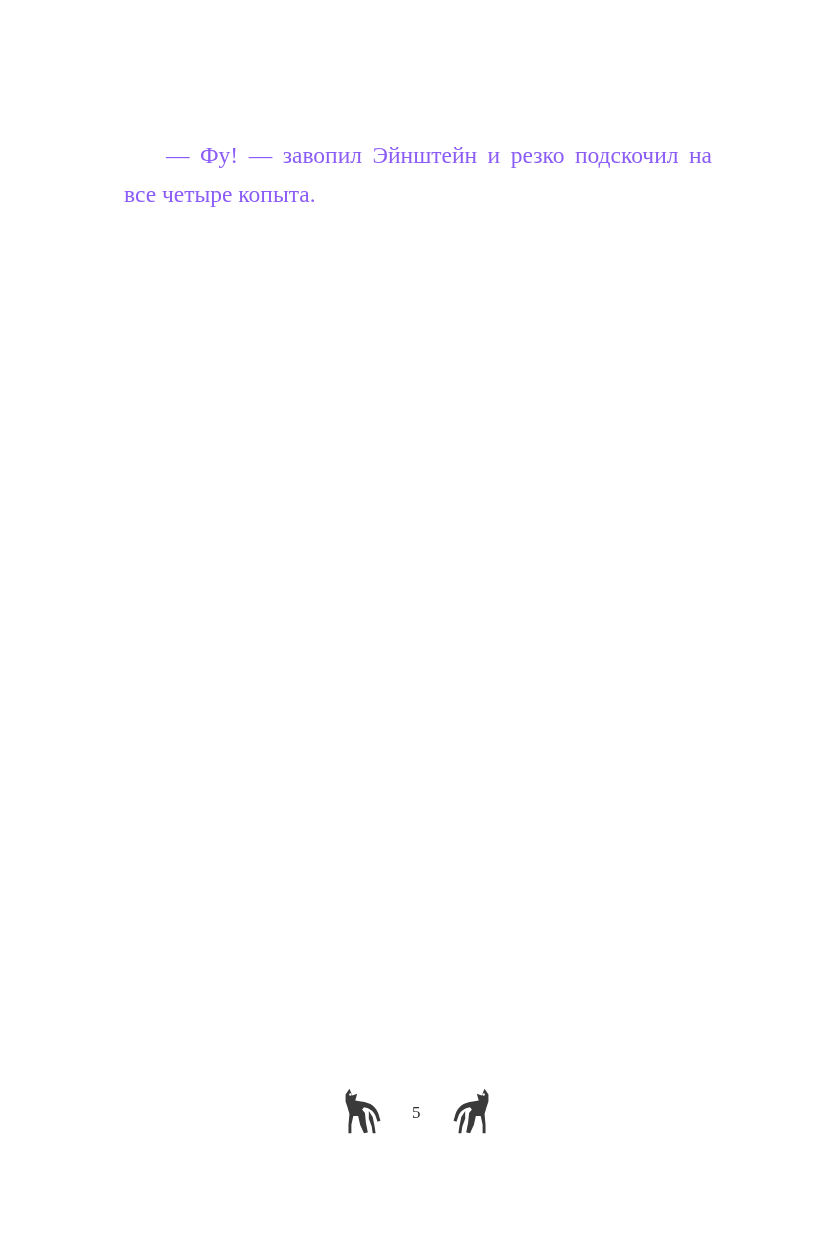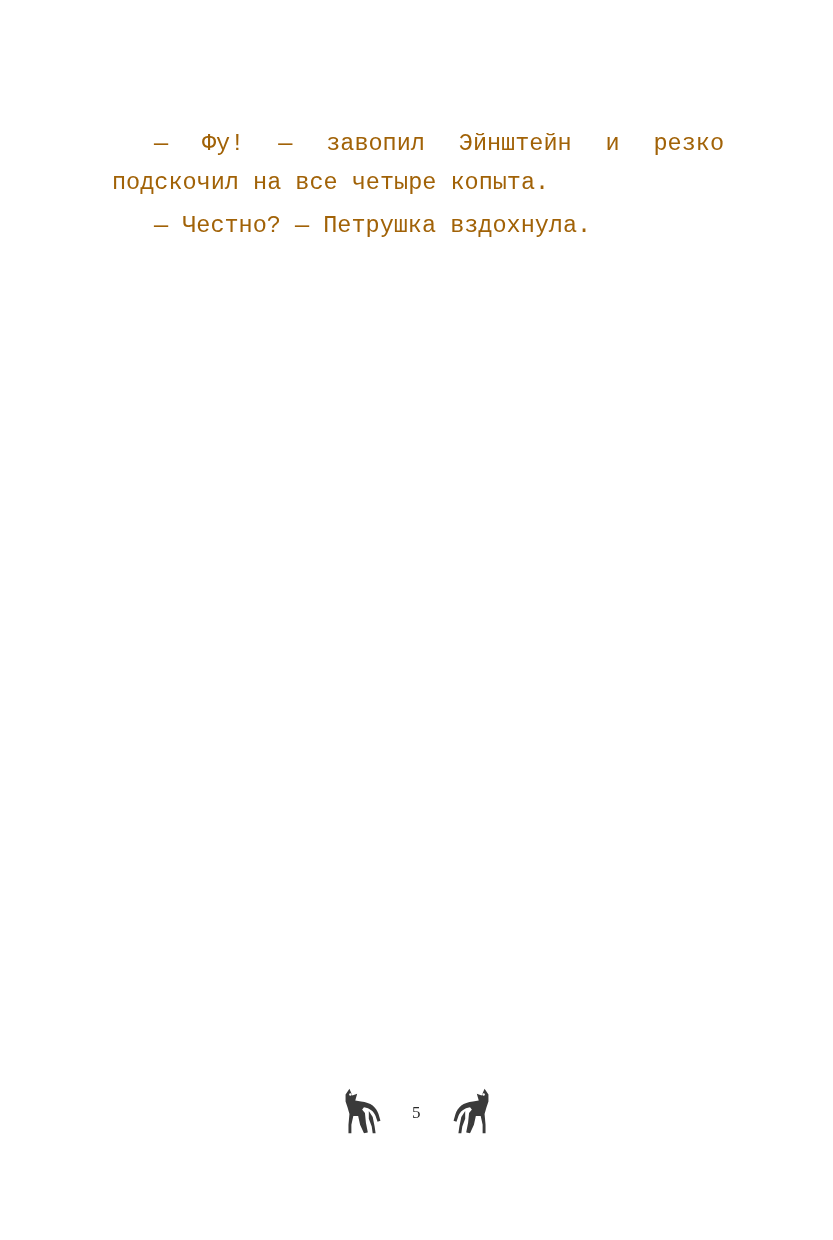--- a/index.html
+++ b/index.html
@@ -20,29 +20,28 @@
     height: 1240px;
     box-sizing: border-box;
   }
   .text-block {
     position: absolute;
     left: 108px;
     top: 120px;
     width: 620px;
   }
   .para {
-    margin: 4px;
+    margin: 16px;
     font-size: 23.5px;
     line-height: 39px;
     text-align: justify;
     text-justify: inter-word;
     text-indent: 42px;
     hyphens: manual;
-    color: #a16207;
-    font-family: Liberation Mono, monospace;
+    color: #8b5cf6;
   }
   .para.spread {
     word-spacing: 3px;
   }
   .footer {
     position: absolute;
     left: 0;
     right: 0;
     bottom: 96px;
     display: flex;
@@ -67,21 +66,20 @@
     transform: scaleX(-1);
   }
 </style>
 </head>
 <body>
 
 <div class="page">
 
   <div class="text-block">
     <p class="para">— Фу! — завопил Эйнштейн и резко подскочил на все четыре копыта.</p>
-    <p class="para">— Честно? — Петрушка вздохнула.</p>
   </div>
 
   <div class="footer">
     <svg class="horse-left" viewBox="0 0 64 64" aria-hidden="true">
       <g fill="#3a3a3a">
         <path d="M14 13 L18 7 L21 14 L26 12 L24 19 L30 20 C40 21 46 26 48 33 L50 40 L47 41 L45 35 C43 30 39 27 33 26 L30 30 L33 44 L36 52 L33 53 L29 44 L27 35 L22 35 L20 44 L20 53 L17 53 L17 44 L18 33 L16 26 L14 20 Z"></path>
         <path d="M38 30 L42 36 L44 46 L45 53 L42 53 L41 46 L38 38 Z"></path>
         <path d="M30 27 L34 32 L35 42 L37 52 L34 52 L32 42 L29 33 Z"></path>
         <circle cx="19" cy="13" r="1.3" fill="#ffffff"></circle>
       </g>

